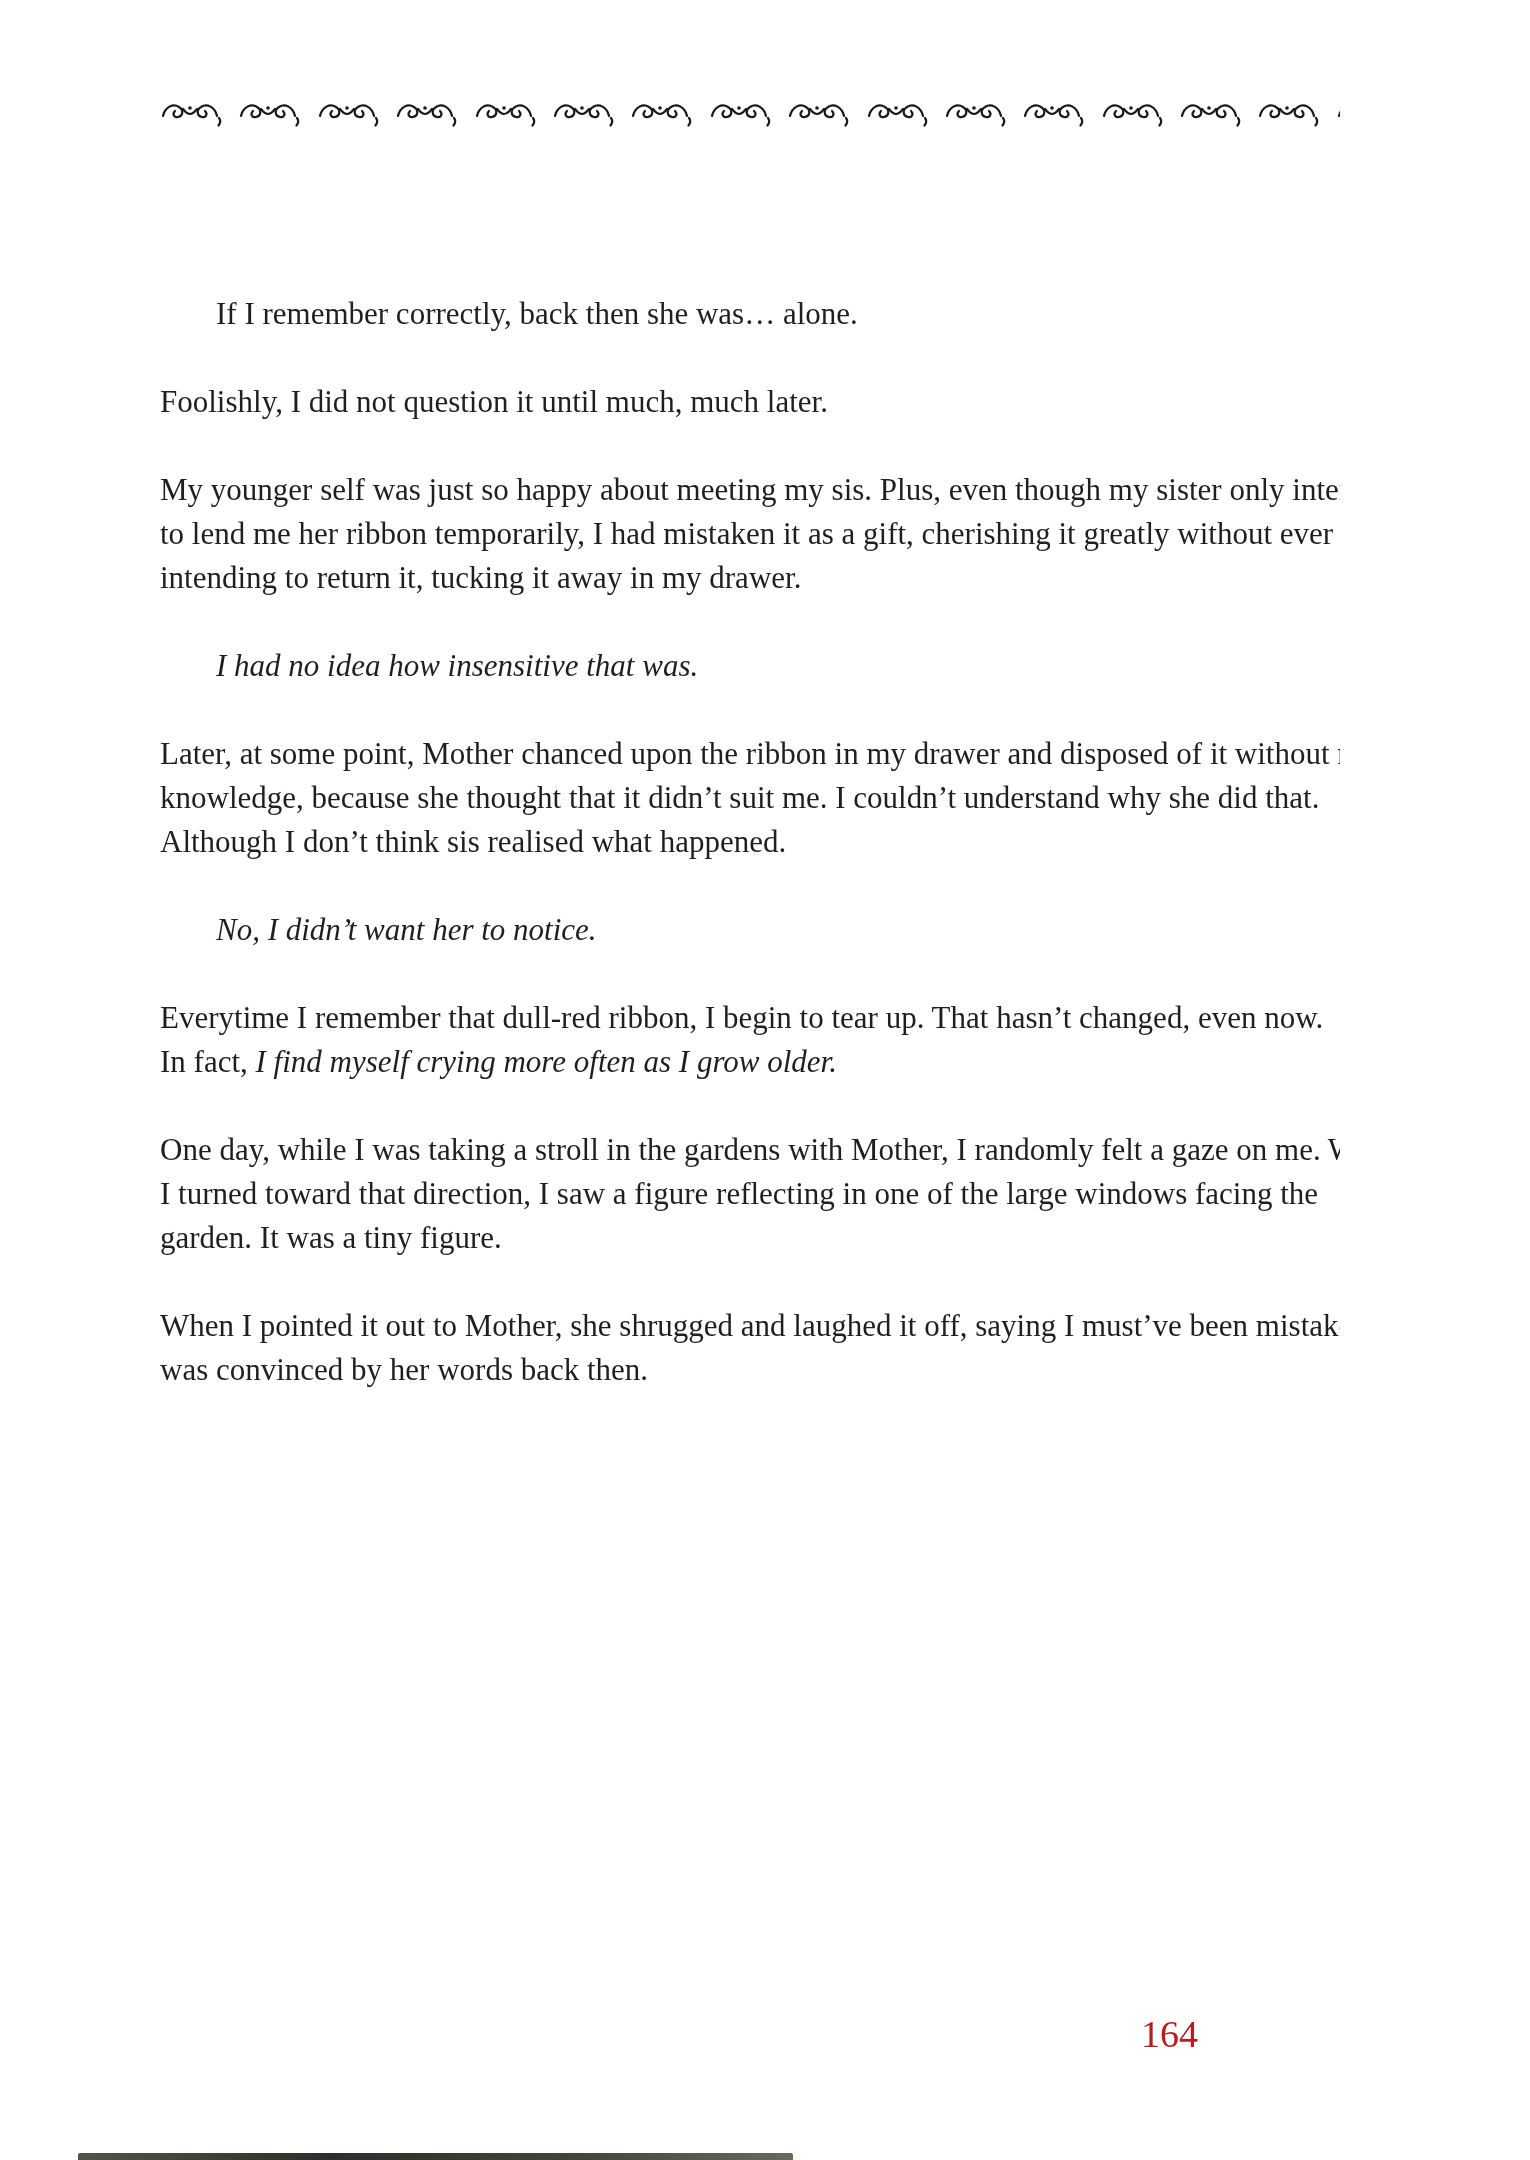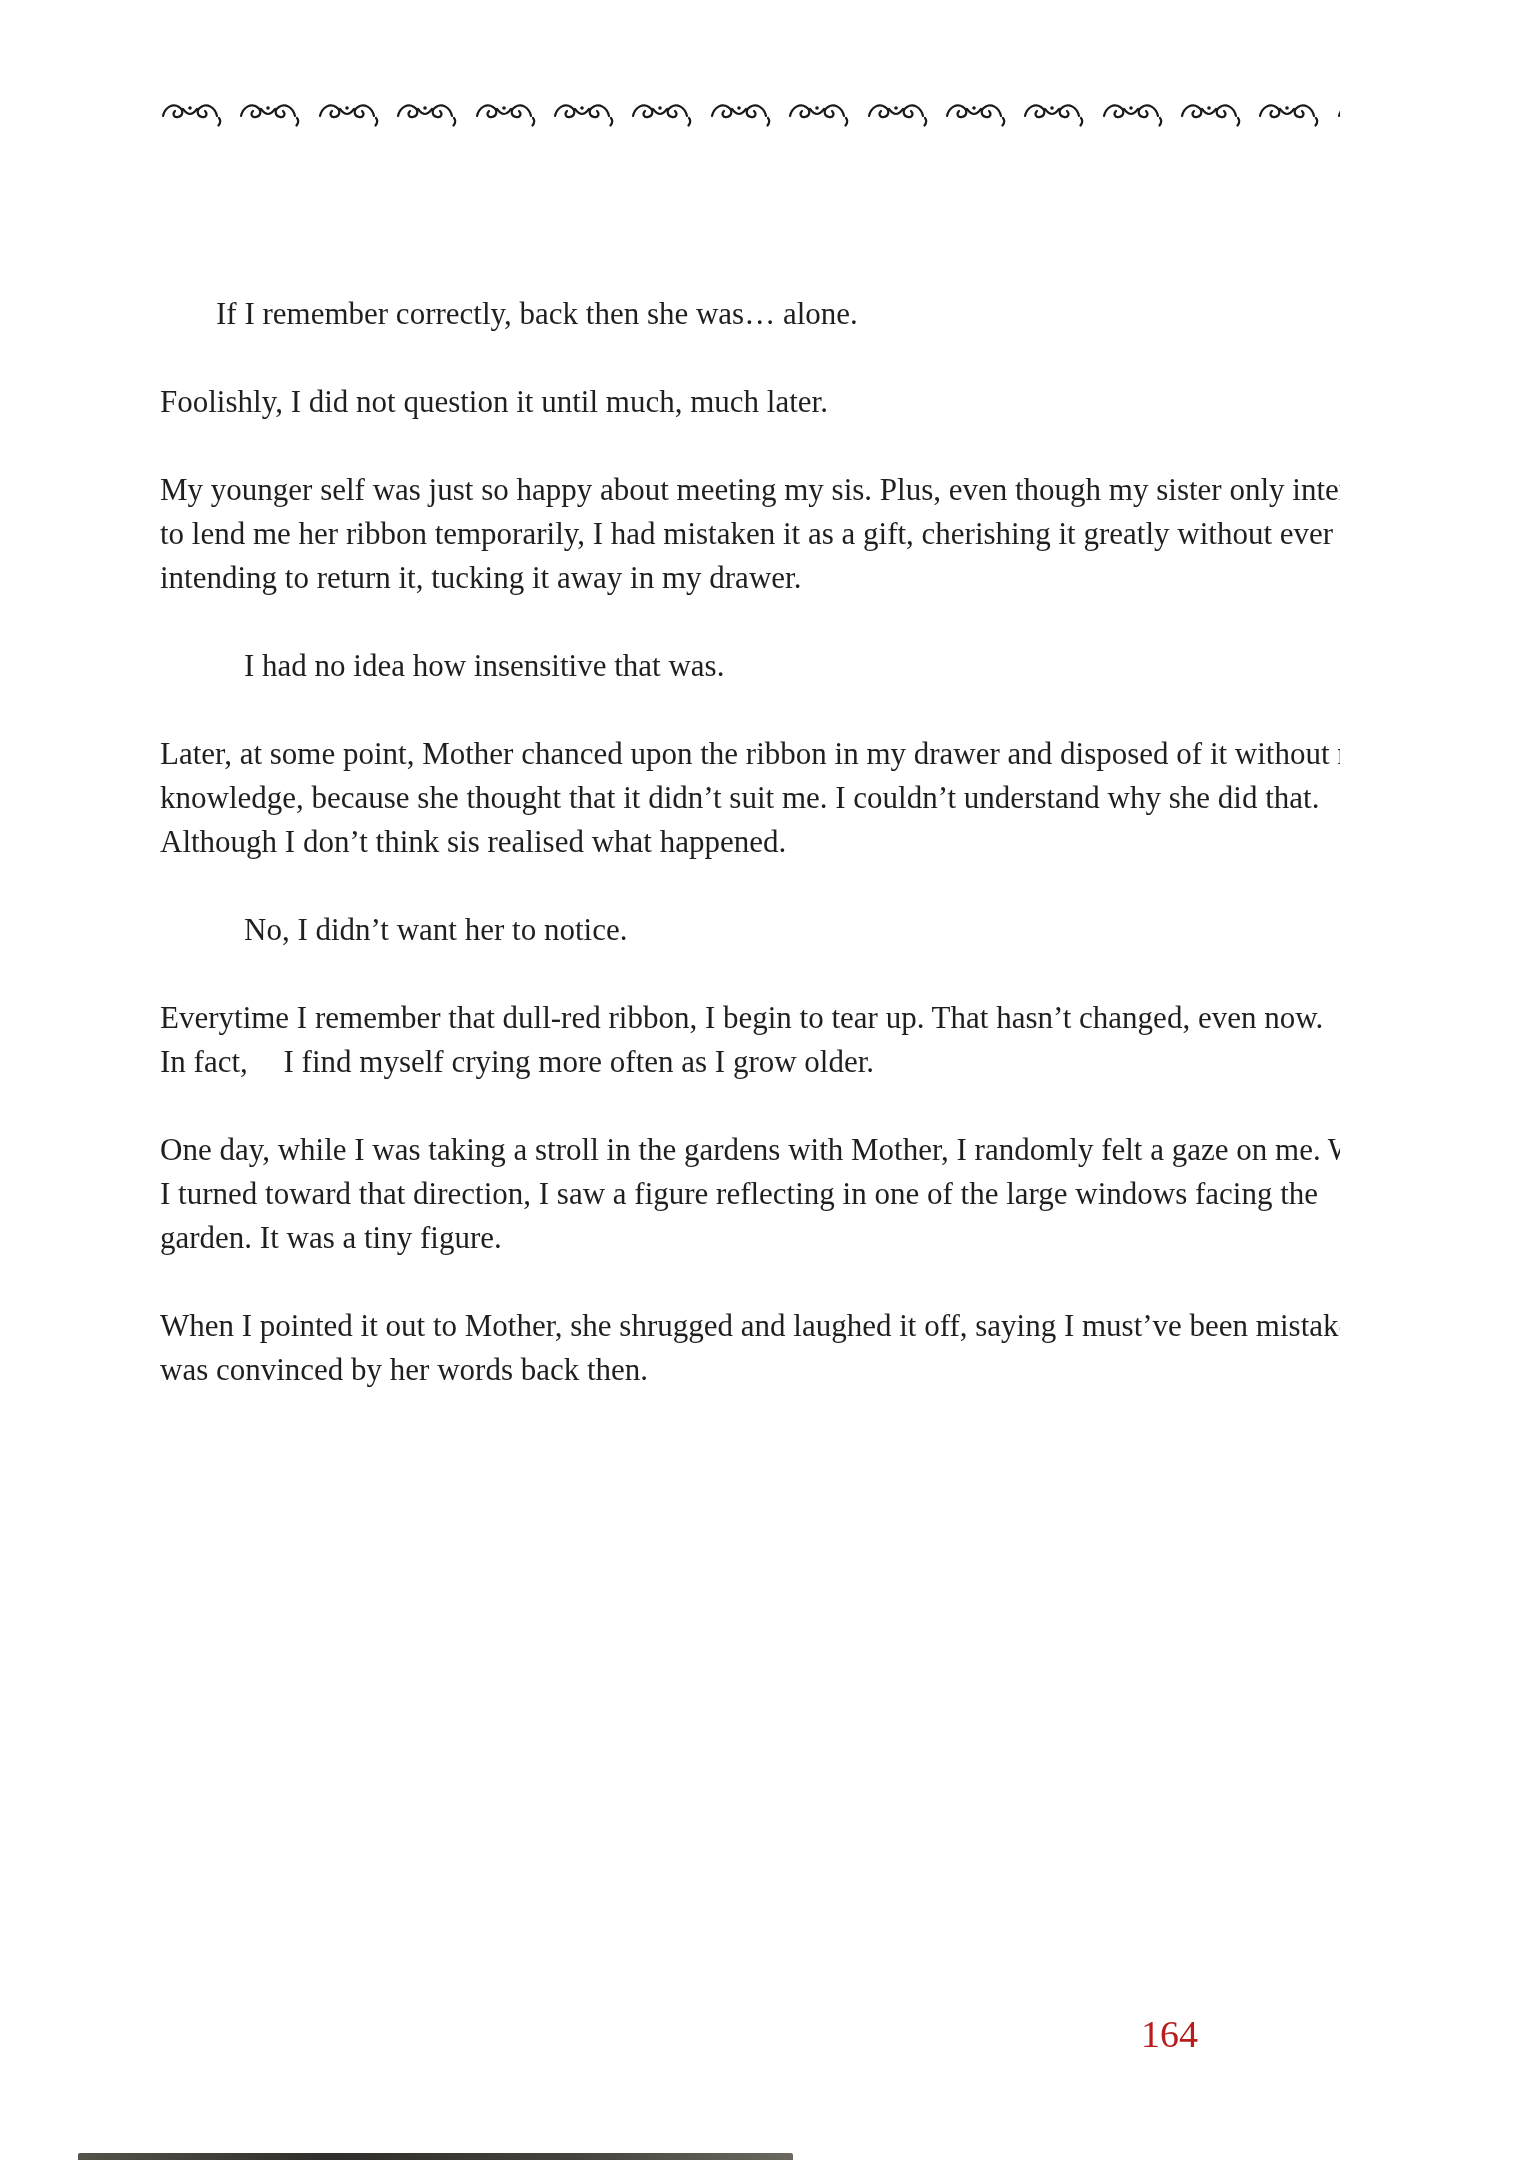--- a/index.html
+++ b/index.html
@@ -40,21 +40,21 @@
     line-height: 44px;
   }
   .text-block p {
     margin: 0 0 44px 0;
     padding: 0;
   }
   .text-block p.indent {
     text-indent: 56px;
   }
   .text-block .italic {
-    margin-left: 28px;
+    font-style: italic;
   }
   .page-number {
     position: absolute;
     right: 142px;
     top: 2012px;
     font-size: 38px;
     line-height: 44px;
     color: #b91c1c;
   }
   .next-page-edge {

